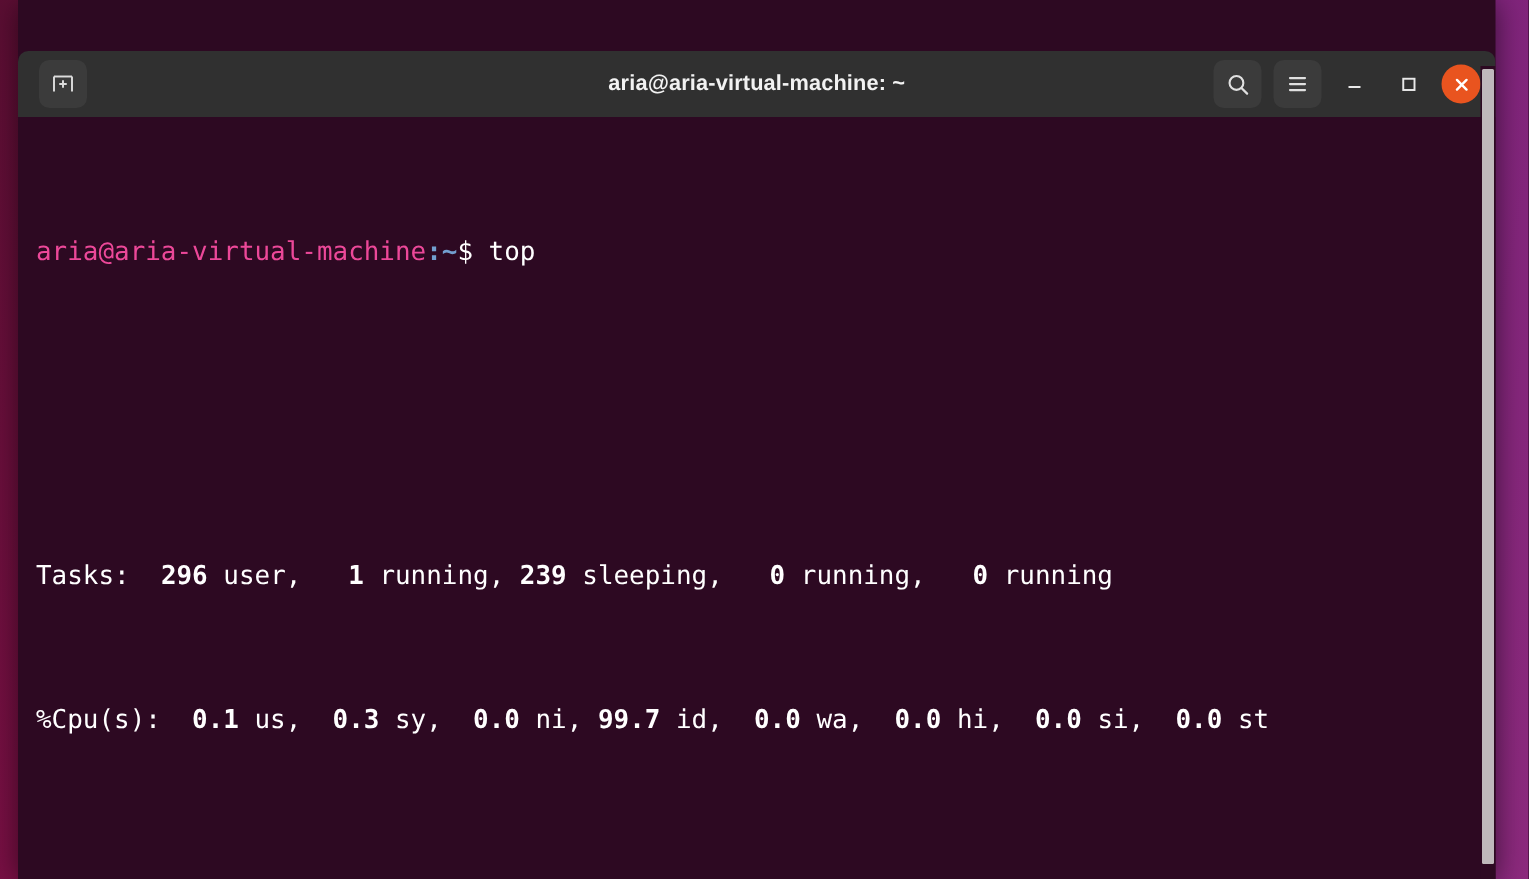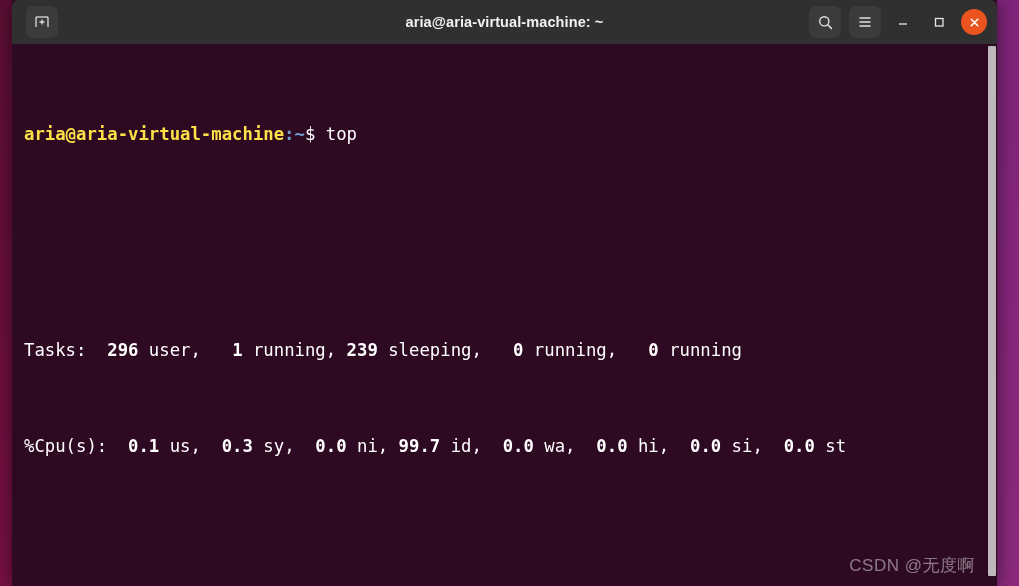--- a/index.html
+++ b/index.html
@@ -38,20 +38,21 @@
 
   
   #title-bar {
     position: relative;
     height: 44px;
     background: #303030;
     display: flex;
     align-items: center;
     border-top-left-radius: 7px;
     border-top-right-radius: 7px;
+    margin-top: 34px;
   }
   #title-bar-text {
     position: absolute;
     left: 0; right: 0;
     text-align: center;
     color: #f2f2f2;
     font-family: "Liberation Sans", sans-serif;
     font-size: 14.5px;
     font-weight: bold;
     letter-spacing: .1px;
@@ -93,21 +94,21 @@
     padding: 6px 0 0 12px;
     box-sizing: border-box;
     font-family: "DejaVu Sans Mono", monospace;
     font-size: 17.3px;
     line-height: 24px;
     color: #ffffff;
     white-space: pre;
   }
   .line { height: 24px; white-space: pre; }
   .blank { height: 24px; }
-  .g { color: #fde047; font-weight: bold; }
+  .g { color: #ec4899; font-weight: normal; }
   .b { color: #729fcf; font-weight: bold; }
   .w { color: #ffffff; }
   .bold { font-weight: bold; text-align: center; }
 
   
   #scrollbar-track {
     position: absolute;
     right: 0px;
     top: 44px;
     width: 10px;

